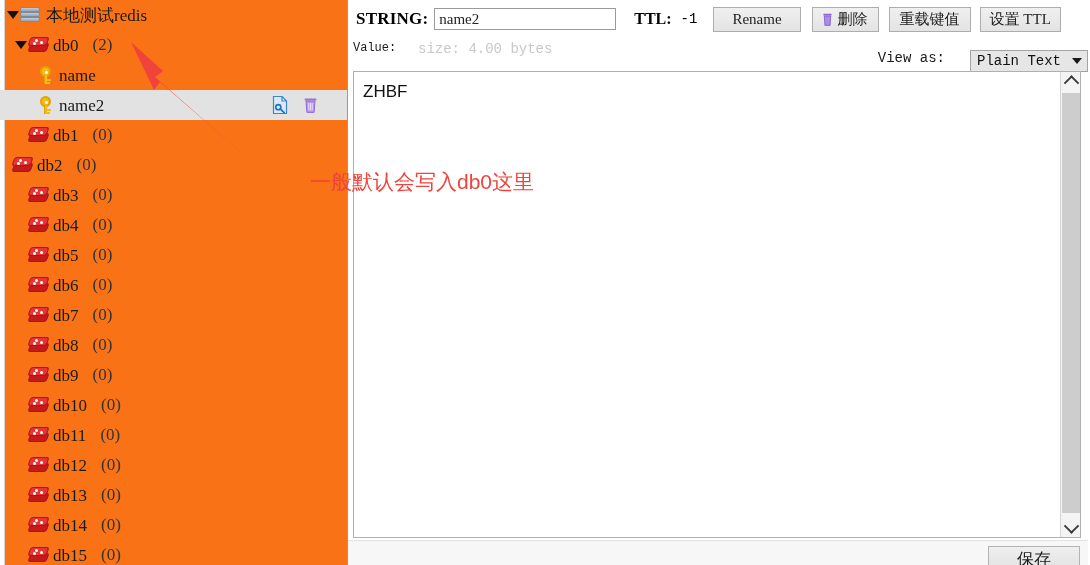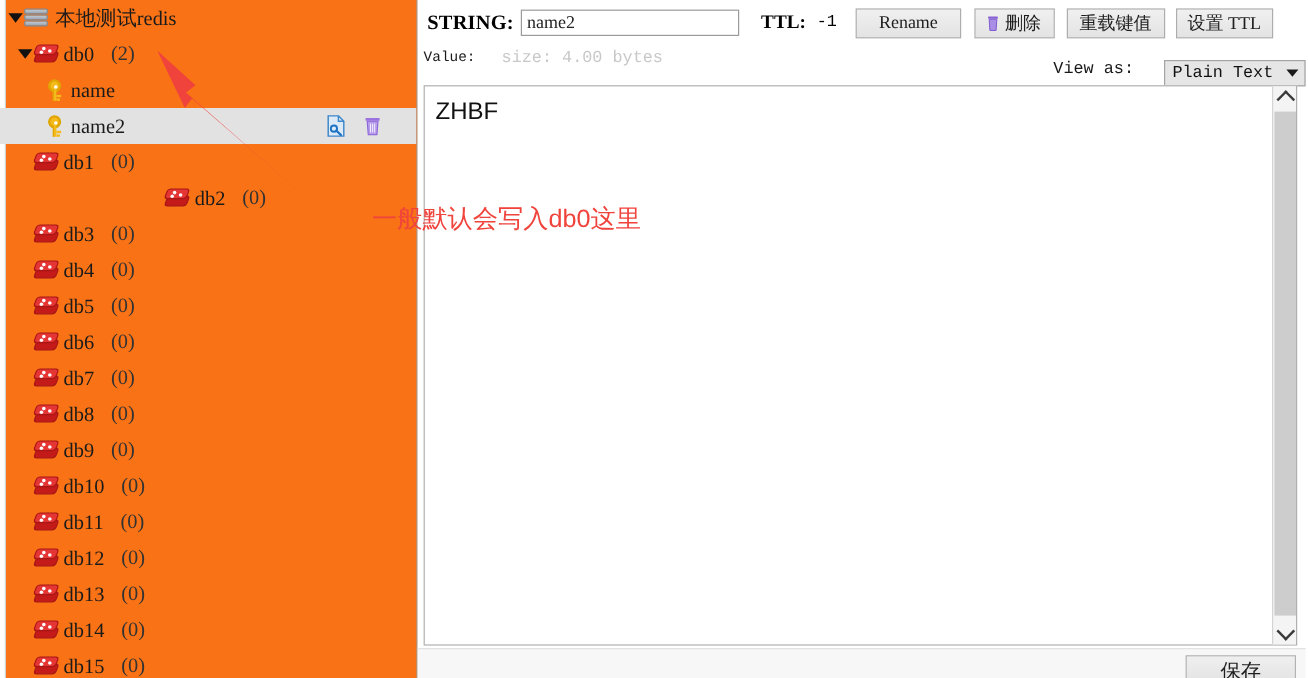--- a/index.html
+++ b/index.html
@@ -340,21 +340,21 @@
     width: 728px;
     height: 467px;
     border: 1px solid #b0b0b0;
     background: #ffffff;
     box-sizing: border-box;
   }
   .value-text {
     position: absolute;
     left: 9px; top: 10px;
     font-family: "Liberation Sans", sans-serif;
-    font-size: 20px;
+    font-size: 17px;
     color: #111111;
     white-space: pre-wrap;
   }
 
   
   .vscroll {
     position: absolute;
     right: 0; top: 0;
     width: 20px;
     height: 100%;
@@ -508,21 +508,21 @@
           <span class="icon-db">
             <span class="slab bot"></span>
             <span class="slab top"></span>
             <span class="dot d1"></span>
             <span class="dot d2"></span>
             <span class="dot d3"></span>
           </span>
           <span class="node-label">db1</span>
           <span class="node-count">(0)</span>
         </div>
-        <div class="tree-row" style="padding-left: 12px; justify-content: center;">
+        <div class="tree-row" style="padding-left: 12px;">
           <span class="icon-db">
             <span class="slab bot"></span>
             <span class="slab top"></span>
             <span class="dot d1"></span>
             <span class="dot d2"></span>
             <span class="dot d3"></span>
           </span>
           <span class="node-label">db2</span>
           <span class="node-count">(0)</span>
         </div>

